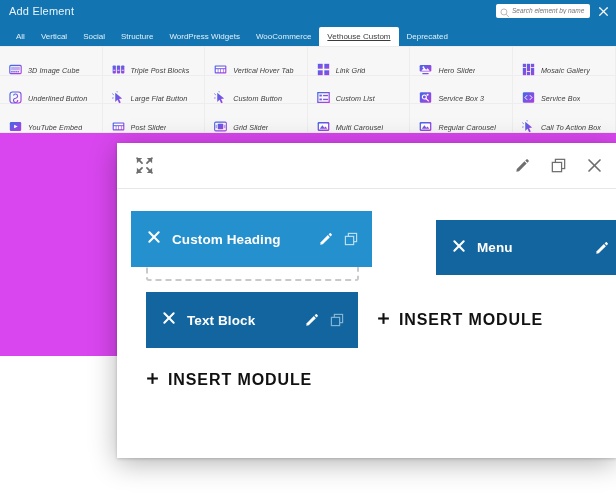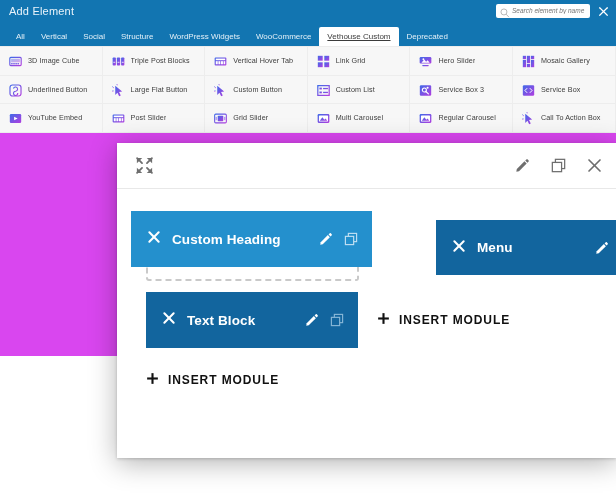--- a/index.html
+++ b/index.html
@@ -45,23 +45,23 @@
     cursor:pointer;white-space:nowrap;border-radius:2px 2px 0 0;text-align:center;
   }
   .ae-tab.active{background:#ffffff;color:#3b3b3b;text-decoration:underline;}
 
   .ae-grid{
     background:#f6f6f6;padding:0;display:flex;flex-wrap:wrap;
     border-top:1px solid #ececec;
   }
   .ae-item{
     width:102.6px;height:28.5px;box-sizing:border-box;
-    display:flex;align-items:center;
+    display:flex;align-items:flex-end;
     border-right:1px solid #ededed;border-bottom:1px solid #ededed;
-    background:#f7f7f7;cursor:pointer;padding-left:9px;
+    background:#f7f7f7;cursor:pointer;padding-left:9px;font-style:italic;
   }
   .ae-item .ico{width:13px;height:13px;flex:0 0 auto;margin-right:6px;}
   .ae-item .lbl{
     font-size:7.2px;color:#3c3c3c;white-space:nowrap;overflow:hidden;
     text-overflow:ellipsis;letter-spacing:.1px;
   }
 
   
   .builder{
     position:absolute;left:117px;top:143px;width:499px;height:315px;
@@ -103,21 +103,21 @@
   .mod-menu{width:212px;height:55px;background:#12659e;margin-left:27px;}
   .mod-text{width:212px;height:56px;background:#12659e;}
 
   .col-right{margin-left:19px;padding-top:9px;}
 
   .insert{
     display:flex;align-items:center;cursor:pointer;user-select:none;
   }
   .insert .plus{margin-right:9px;flex:0 0 auto;}
   .insert .ilbl{
-    font-size:12px;font-weight:bold;color:#111111;letter-spacing:.9px;
+    font-size:16px;font-weight:bold;color:#111111;letter-spacing:.9px;
   }
 
   .row2{display:flex;align-items:center;margin-top:17px;padding-left:15px;}
   .row2 .insert{margin-left:19px;}
   .row3{margin-top:23px;padding-left:15px;}
 </style>
 </head>
 <body>
 
 <div id="app">

